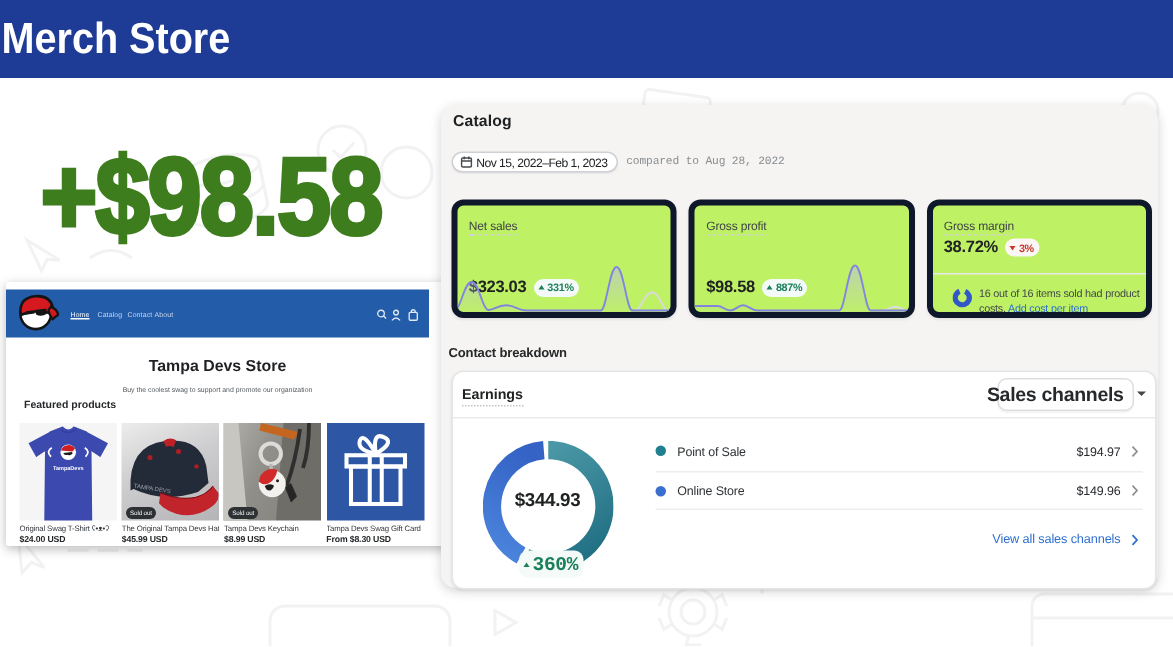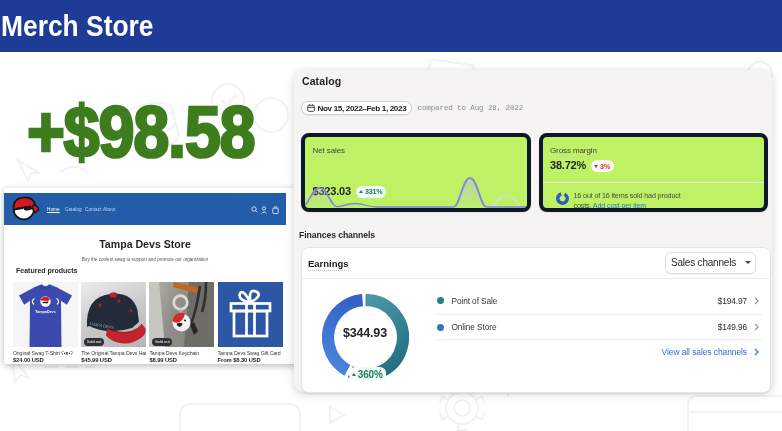--- a/index.html
+++ b/index.html
@@ -15,21 +15,21 @@
            color:#3e7d1d; letter-spacing:-1.5px; -webkit-text-stroke:2.7px #3e7d1d;
            transform:scaleX(0.89); transform-origin:left top; white-space:nowrap; }
 
   
   .panel { position:absolute; left:294px; top:70px; width:478px; height:322px;
            background:#f5f4f3; border-radius:10px; box-shadow:0 2px 8px rgba(0,0,0,0.18); }
   .fin-title { position:absolute; left:8px; top:5px; font-size:10.5px; font-weight:bold; color:#1d1f21; letter-spacing:0.1px; }
   .date-btn { position:absolute; left:6.5px; top:31px; width:111px; height:14px; background:#fff;
               border:1px solid #cdd0d4; border-radius:7px; box-shadow:0 1px 1px rgba(0,0,0,0.06);
               display:flex; align-items:center; padding-left:5px; }
-  .date-btn span { font-size:8.1px; font-weight:bold; color:#202223; letter-spacing:-0.35px; margin-left:3px; white-space:nowrap; }
+  .date-btn span { font-size:8.1px; font-weight:normal; color:#202223; letter-spacing:-0.35px; margin-left:3px; white-space:nowrap; }
   .compared { position:absolute; left:123.5px; top:33.5px; font-size:7.5px; color:#898d91; letter-spacing:-0.1px;font-family:Liberation Mono, monospace; }
 
   .mcards { position:absolute; left:7px; top:63px; width:467px; height:79px; display:flex; gap:8px; }
   .mcard { flex:1; background:#bef264; border:4px solid #0f172a; border-radius:8px;
            box-shadow:0 1px 2px rgba(0,0,0,0.07); position:relative; overflow:hidden; }
   .mlabel { position:absolute; left:7.5px; top:9px; font-size:8px; color:#404448; letter-spacing:-0.1px;
             border-bottom:1px dotted #cdd1d5; padding-bottom:0.5px; }
   .mvalue { position:absolute; left:7.5px; top:22px; font-size:11px; font-weight:bold; color:#202223; letter-spacing:-0.2px; }
   .badge { display:inline-flex; align-items:center; font-size:7.2px; font-weight:bold;
            border-radius:6px; padding:1.5px 3.5px 1.5px 3px; margin-left:5px; position:relative; top:-1.5px; letter-spacing:-0.2px; }
@@ -46,36 +46,36 @@
   .gm-info .txt a { color:#2e6fcf; text-decoration:none; }
 
   .fb-title { position:absolute; left:5px; top:160px; font-size:8.7px; font-weight:bold; color:#26282a; letter-spacing:-0.1px; }
   .ecard { position:absolute; left:6.5px; top:176.5px; width:470.5px; height:146px; background:#fff;
            border:1px solid #e4e5e7; border-radius:8px; box-shadow:0 1px 2px rgba(0,0,0,0.07); }
   .e-title { position:absolute; left:6.5px; top:10px; font-size:9.5px; font-weight:bold; color:#202223;
              border-bottom:1px dotted #c0c3c6; padding-bottom:1px; }
   .sc-btn { position:absolute; right:14px; top:4px; width:91px; height:22px; background:#fff;
             border:1px solid #dcdfe2; border-radius:6px; box-shadow:0 1px 1px rgba(0,0,0,0.05);
             display:flex; align-items:center; justify-content:center; }
-  .sc-btn span { font-size:10px; font-weight:normal; color:#26282b; margin:0 4px 0 5px; letter-spacing:-0.2px; white-space:nowrap; }
+  .sc-btn span { font-size:13px; font-weight:bold; color:#26282b; margin:0 4px 0 5px; letter-spacing:-0.2px; white-space:nowrap; }
   .e-div { position:absolute; left:0; top:30px; width:100%; border-top:1px solid #e9eaec; }
 
   .donut { position:absolute; left:20px; top:46px; width:87px; height:87px; }
   .donut-label { position:absolute; left:0; top:78px; width:127px; text-align:center;
                  font-size:12.5px; font-weight:bold; color:#202223; letter-spacing:-0.2px; }
   .donut-badge { position:absolute; left:0; top:93px; width:127px; text-align:center; }
 
   .rows { position:absolute; left:135px; top:31px; right:8px; padding-top:9px; }
   .erow { position:relative; height:27.5px; display:flex; align-items:center; border-bottom:1px solid #ebedef; }
   .erow.r2 { height:25px; }
   .erow .dot { width:7px; height:7px; border-radius:50%; margin-right:8px; }
   .erow .name { font-size:8.3px; color:#303336; letter-spacing:-0.1px; }
   .erow .val { margin-left:auto; font-size:8.3px; color:#27292c; letter-spacing:-0.1px; }
   .erow .chev { margin-left:7px; margin-right:3px; }
-  .erow.linkrow { border-bottom:none; height:23.5px; }
+  .erow.linkrow { border-bottom:none; height:23.5px;align-items:flex-end; }
   .erow .viewall { margin-left:auto; font-size:8.5px; color:#2e6fcf; letter-spacing:-0.1px; }
 
   
   .store { position:absolute; left:4px; top:188px; width:320px; height:176px; background:#fff;
            border-radius:2px; box-shadow:0 2px 7px rgba(0,0,0,0.28); }
   .snav { position:absolute; left:0; top:5px; width:282px; height:32px; background:#235ca8; }
   .snav .menu { position:absolute; top:13.5px; font-size:4.6px; color:#c9d8ee; white-space:nowrap; letter-spacing:0.1px; }
   .snav .menu.m1 { left:43px; color:#ffffff; text-decoration:underline; }
   .snav .menu.m2 { left:61px; }
   .snav .menu.m3 { left:81px; }
@@ -262,33 +262,42 @@
           <stop offset="0" stop-color="#b9b9ea" stop-opacity="0.55"></stop>
           <stop offset="1" stop-color="#b9b9ea" stop-opacity="0.05"></stop>
         </linearGradient>
           </defs>
         <path d="M124,45 C128,45 130,33 136,33 C141,33 143,45 147,45" fill="none" stroke="#d9dadf" stroke-width="1.2"></path>
         <path d="M0,43 C3,40 5,26 10,26 C15,26 17,43 21,44.5 C25,45.5 27,41.5 34,41.5 C40,41.5 42,45 48,45 L100,45 C104,45 106,16 111,16 C116,16 118,45 122,45 L149,45 L149,46 L0,46 Z" fill="url(#gfill)" stroke="none"></path>
         <path d="M0,43 C3,40 5,26 10,26 C15,26 17,43 21,44.5 C25,45.5 27,41.5 34,41.5 C40,41.5 42,45 48,45 L100,45 C104,45 106,16 111,16 C116,16 118,45 122,45 L149,45" fill="none" stroke="#8384e0" stroke-width="1.3"></path>
       </svg>
     </div>
     <div class="mcard">
+      <div class="mlabel">Gross profit</div>
+      <div class="mvalue">$98.58<span class="badge up"><span class="tri u"></span>887%</span></div>
+      <svg class="mchart" viewBox="0 0 149 46" preserveAspectRatio="none">
+        <path d="M132,45 C135,45 136,42.5 140,42.5 C144,42.5 145,45 148,45" fill="none" stroke="#dcdde1" stroke-width="1.2"></path>
+        <path d="M0,42 L16,42 C20,42 21,45 25,45 C29,45 30,41.5 34,41.5 C38,41.5 39,45 44,45 L101,45 C105,45 107,15 112,15 C117,15 119,45 123,45 L149,45 L149,46 L0,46 Z" fill="url(#gfill)" stroke="none"></path>
+        <path d="M0,42 L16,42 C20,42 21,45 25,45 C29,45 30,41.5 34,41.5 C38,41.5 39,45 44,45 L101,45 C105,45 107,15 112,15 C117,15 119,45 123,45 L149,45" fill="none" stroke="#8384e0" stroke-width="1.3"></path>
+      </svg>
+    </div>
+    <div class="mcard">
       <div class="mlabel">Gross margin</div>
       <div class="mvalue">38.72%<span class="badge down"><span class="tri d"></span>3%</span></div>
       <div class="gm-divider"></div>
       <div class="gm-info">
         <svg width="13" height="13" viewBox="0 0 13 13" fill="none" style="flex:none;margin:1px 0 0 4px">
           <circle cx="6.5" cy="6.5" r="4.7" stroke="#3058c7" stroke-width="3.5" stroke-dasharray="25.5 4" transform="rotate(-65.5 6.5 6.5)"></circle>
         </svg>
         <div class="txt">16 out of 16 items sold had product<br>costs. <a>Add cost per item</a></div>
       </div>
     </div>
   </div>
 
-  <div class="fb-title">Finances channels</div>
+  <div class="fb-title">Contact breakdown</div>
 
   <div class="ecard">
     <div class="e-title">Earnings</div>
     <div class="sc-btn">
       <svg width="10" height="8" viewBox="0 0 10 8" fill="none" stroke="#3a3d40" stroke-width="1.1">
         <path d="M0.5,1 h9 M2.5,4 h5 M4,7 h2"></path>
       </svg>
       <span>Sales channels</span>
       <span style="width:0;height:0;border-left:3px solid transparent;border-right:3px solid transparent;border-top:3.8px solid #43464a;"></span>
     </div>
@@ -304,21 +313,21 @@
           <stop offset="0" stop-color="#3463c5"></stop>
             <stop offset="1" stop-color="#4b84dc"></stop>
         </linearGradient>
       </defs>
       <g transform="translate(43.5,43.5)">
         <path d="M 0,-37.5 A 37.5,37.5 0 1 1 -15.25,34.26" fill="none" stroke="url(#teal)" stroke-width="12.2"></path>
         <path d="M -18.1,32.85 A 37.5,37.5 0 0 1 -2.95,-37.38" fill="none" stroke="url(#blu)" stroke-width="12.2"></path>
       </g>
     </svg>
     <div class="donut-label">$344.93</div>
-    <div class="donut-badge"><span class="badge up" style="font-size:10px;"><span class="tri u"></span>360%</span></div>
+    <div class="donut-badge"><span class="badge up" style="font-size:13px;font-family:Liberation Mono, monospace;"><span class="tri u"></span>360%</span></div>
 
     <div class="rows">
       <div class="erow">
         <div class="dot" style="background:#20808f;"></div>
           <div class="name">Point of Sale</div>
         <div class="val">$194.97</div>
         <svg class="chev" width="5" height="8" viewBox="0 0 5 8">
             <path d="M1,0.8 L4,4 L1,7.2" fill="none" stroke="#8c9196" stroke-width="1.2"></path>
           </svg>
       </div>

